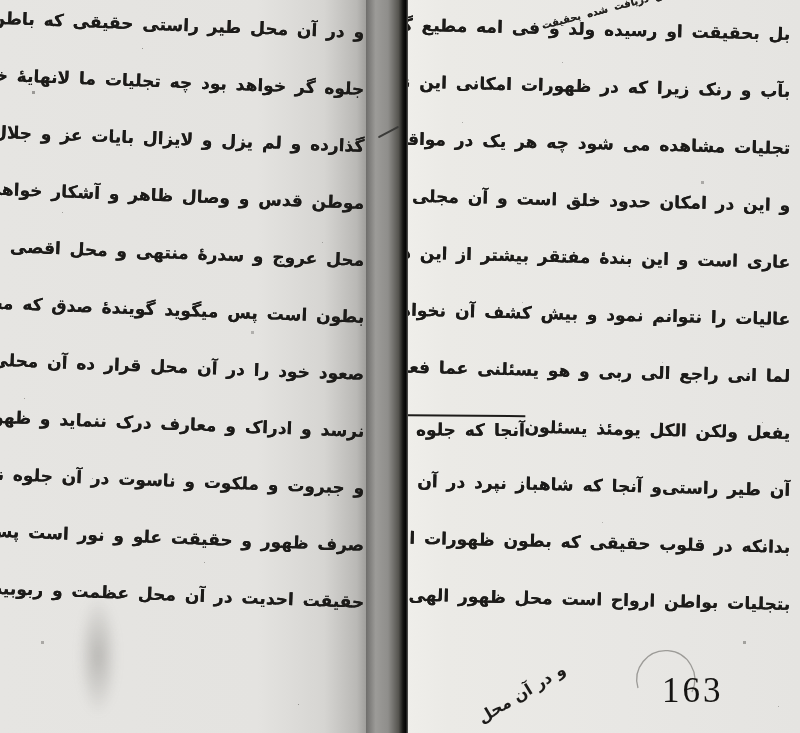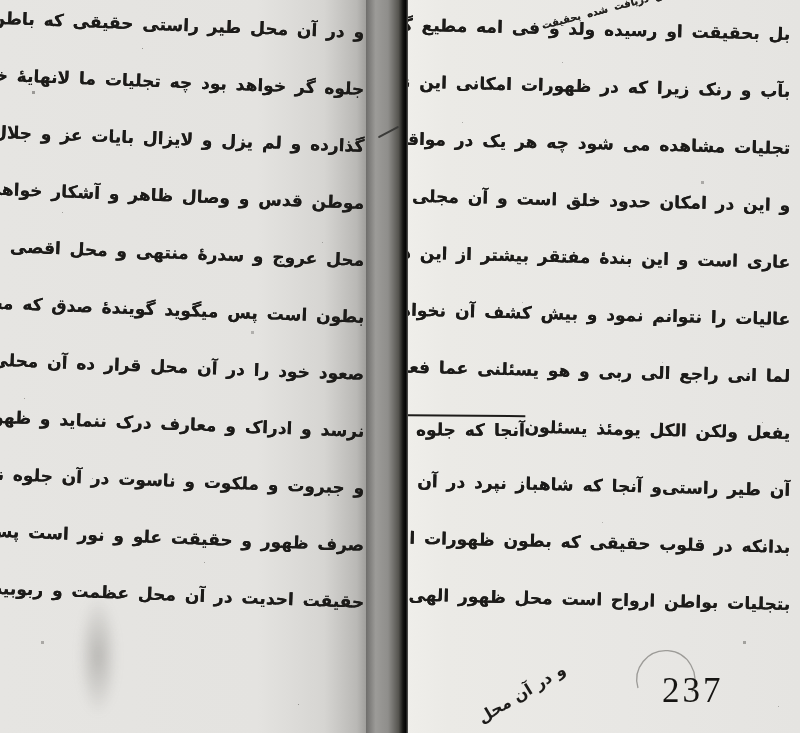--- a/index.html
+++ b/index.html
@@ -126,15 +126,15 @@
     </div>
     <div class="row"><span>بدانکه در قلوب حقیقی که بطون ظهورات افئده</span></div>
     <div class="row"><span>بتجلیات بواطن ارواح است محل ظهور الهی هویداست</span></div>
   </div>
 </div>
 
 <div class="catchword">و در آن محل</div>
 <svg class="pencil-arc" width="84" height="72" viewBox="0 0 84 72">
   <path d="M 12 48 A 29 29 0 1 1 66 52" fill="none" stroke="#8e8d8a" stroke-width="1.3" opacity="0.85"></path>
 </svg>
-<div class="page-number">237</div>
+<div class="page-number">163</div>
 
 <div class="specks"></div>
 
 </body></html>

